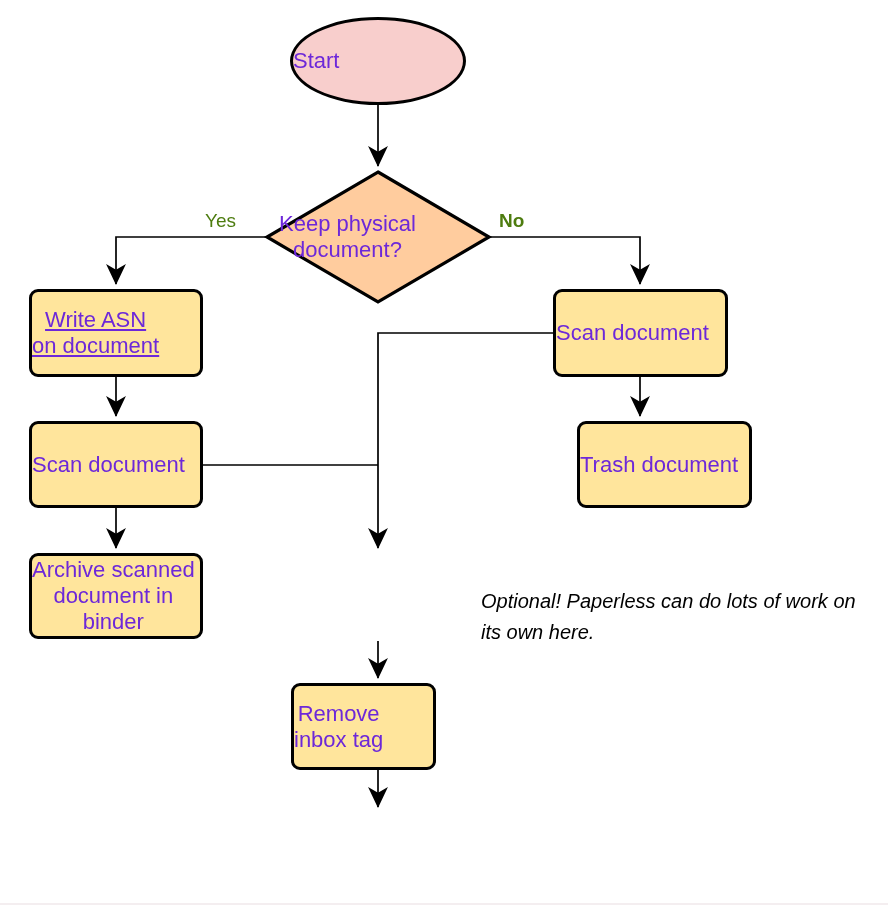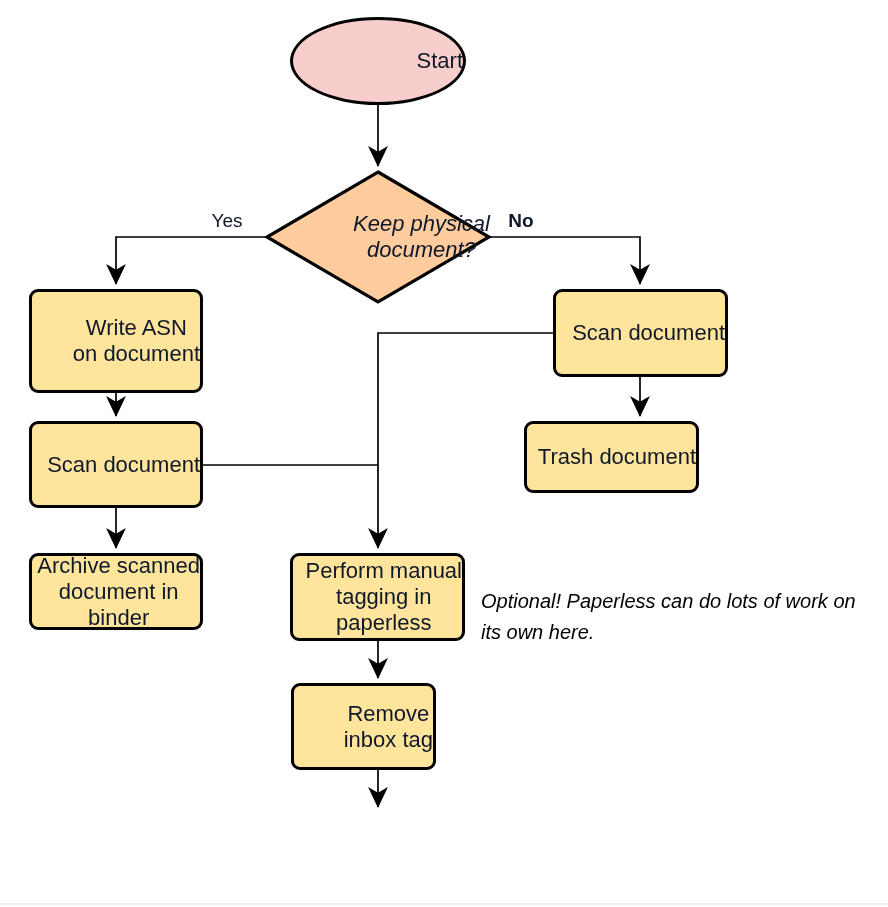--- a/index.html
+++ b/index.html
@@ -17,24 +17,24 @@
   }
   .edge-layer {
     position: absolute;
     left: 0; top: 0;
     width: 888px; height: 907px;
   }
   .node {
     position: absolute;
     display: flex;
     align-items: center;
-    justify-content: flex-end;
+    justify-content: flex-start;
     text-align: center;
     box-sizing: border-box;
-    color: #0f172a;
+    color: #6d28d9;
     font-size: 22px;
     line-height: 26px;
     white-space: pre-line;
   }
   .process {
     background: var(--process-fill);
     border: 3px solid var(--stroke);
     border-radius: 9px;
   }
   .terminal {
@@ -43,22 +43,21 @@
     border-radius: 50%;
   }
   .decision-label {
     background: transparent;
     border: none;
   }
   .edge-label {
     position: absolute;
     font-size: 19px;
     line-height: 19px;
-    color: #0f172a;
-    text-align: center;
+    color: #4d7c0f;
   }
   .annotation {
     position: absolute;
     left: 481px;
     top: 586px;
     width: 412px;
     font-size: 20px;
     line-height: 31px;
     font-style: italic;
     color: #000000;
@@ -68,26 +67,26 @@
     position: absolute;
     left: 0;
     top: 903px;
     width: 888px;
     height: 2px;
     background: #f4eef0;
   }
 
   
   #node-start        { left: 290px; top: 17px;  width: 176px; height: 88px; }
-  #node-decision     { left: 300px; top: 203px; width: 190px; height: 68px; font-style: italic; }
-  #node-write-asn    { left: 29px;  top: 289px; width: 174px; height: 104px; }
+  #node-decision     { left: 279px; top: 203px; width: 190px; height: 68px; }
+  #node-write-asn    { left: 29px;  top: 289px; width: 174px; height: 88px; text-decoration: underline; }
   #node-scan-left    { left: 29px;  top: 421px; width: 174px; height: 87px; }
-  #node-archive      { left: 29px;  top: 553px; width: 174px; height: 77px; }
+  #node-archive      { left: 29px;  top: 553px; width: 174px; height: 86px; }
   #node-scan-right   { left: 553px; top: 289px; width: 175px; height: 88px; }
-  #node-trash        { left: 524px; top: 421px; width: 175px; height: 72px; }
+  #node-trash        { left: 577px; top: 421px; width: 175px; height: 87px; }
   #node-tagging      { left: 290px; top: 553px; width: 175px; height: 88px; }
   #node-remove-inbox { left: 291px; top: 683px; width: 145px; height: 87px; }
   #node-end          { left: 290px; top: 812px; width: 176px; height: 88px; }
 
   #label-yes { left: 205px; top: 211px; width: 44px; }
   #label-no  { left: 499px; top: 211px; width: 44px; font-weight: bold; }
 </style>
 </head>
 <body>
 
@@ -144,25 +143,20 @@
   </div>
 
   <div class="node process" id="node-scan-right">
     <span>Scan document</span>
   </div>
 
   <div class="node process" id="node-trash">
     <span>Trash document</span>
   </div>
 
-  <div class="node process" id="node-tagging">
-    <span>Perform manual
-tagging in
-paperless</span>
-  </div>
 
   <div class="node process" id="node-remove-inbox">
     <span>Remove
 inbox tag</span>
   </div>
 
 
   <div class="annotation">Optional! Paperless can do lots of work on
 its own here.</div>
 

